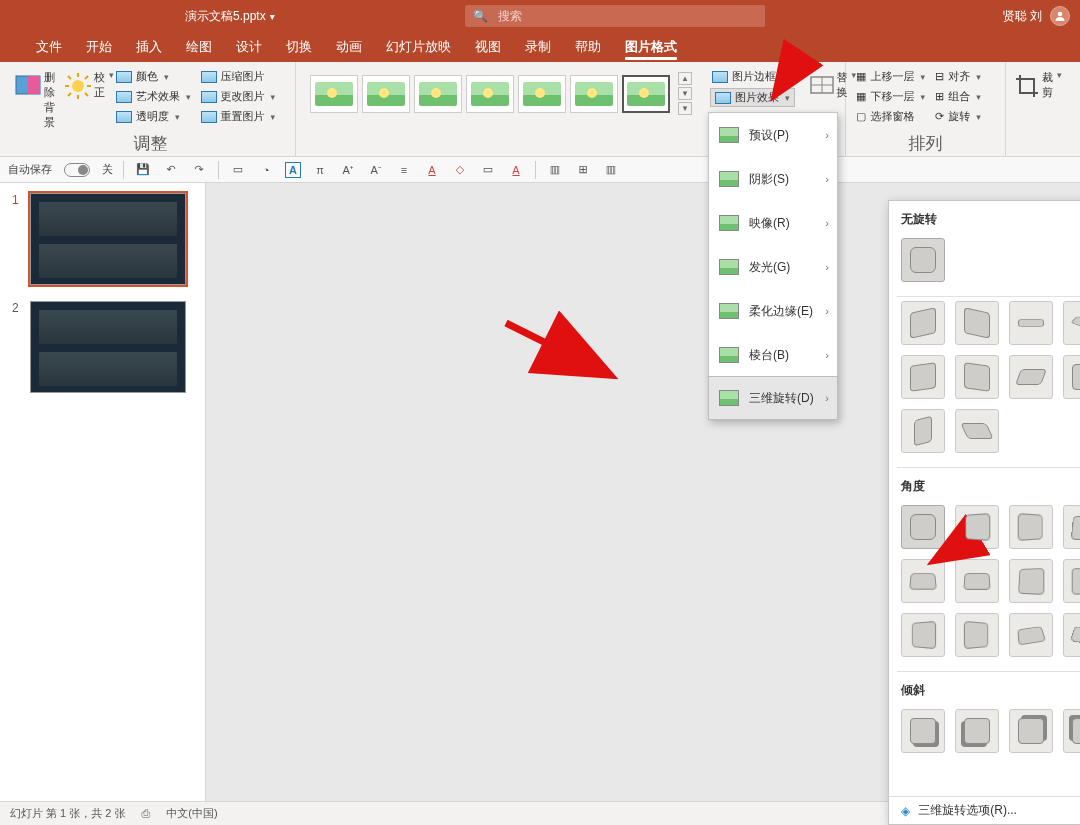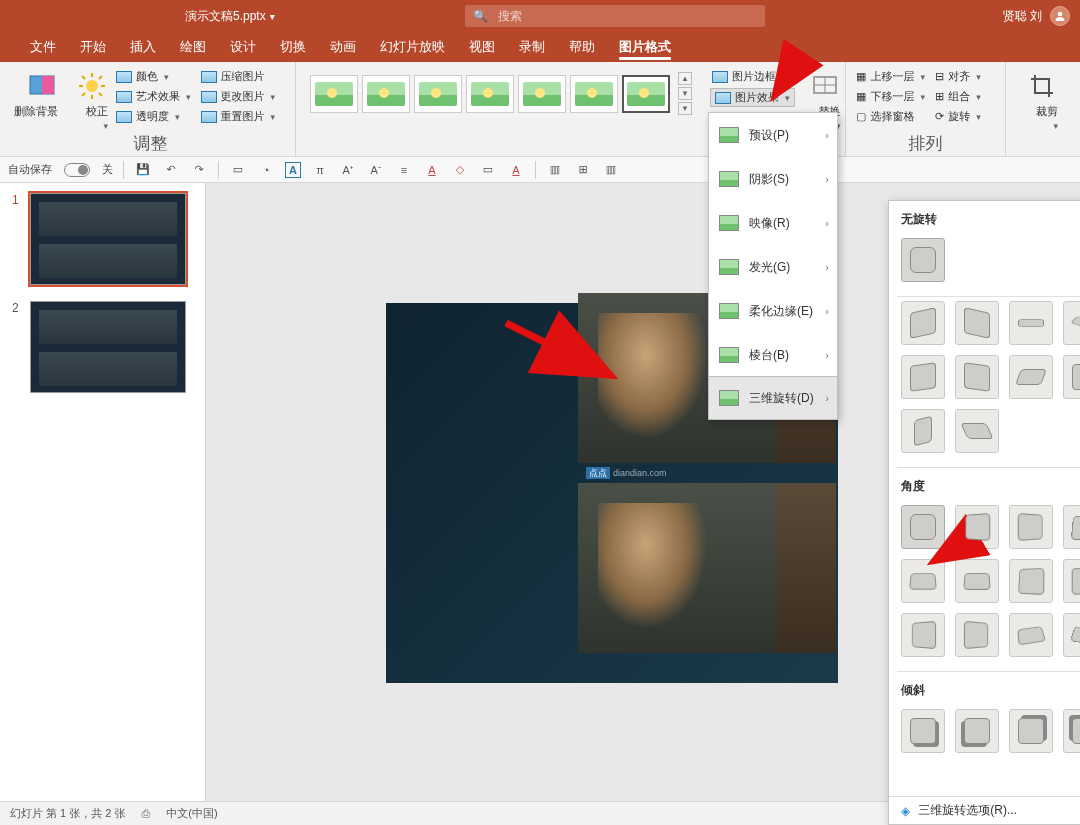--- a/index.html
+++ b/index.html
@@ -8,31 +8,31 @@
   
   .titlebar { height: 32px; background: #b7472a; display: flex; align-items: center; justify-content: center; position: relative; color: #fff; }
   .titlebar .title { position: absolute; left: 185px; top: 8px; font-size: 12px; }
   .titlebar .caret { font-size: 10px; margin-left: 4px; }
   .titlebar .search { position: absolute; left: 465px; top: 5px; width: 300px; height: 22px; background: #c86a52; border-radius: 2px; display: flex; align-items: center; padding: 0 8px; color: #f2d0c6; }
   .titlebar .search .mag { margin-right: 10px; }
   .titlebar .user { position: absolute; right: 10px; top: 6px; display: flex; align-items: center; gap: 8px; }
   .titlebar .avatar { width: 20px; height: 20px; border-radius: 50%; background: #d9866d; border: 1px solid #e0a893; display:flex;align-items:center;justify-content:center;}
 
   
-  .tabs { height: 30px; background: #b7472a; display: flex; align-items: flex-end; padding-left: 18px; gap: 0; }
+  .tabs { height: 30px; background: #b7472a; display: flex; align-items: flex-end; padding-left: 24px; gap: 0; }
   .tab { color: #fff; font-size: 13px; padding: 6px 12px 6px; cursor: pointer; }
   .tab.active { background:#b7472a; color:#fff; font-weight:600; position:relative;}
   .tab.active::after{content:"";position:absolute;left:12px;right:12px;bottom:2px;height:3px;background:#fff;border-radius:1px;}
 
   
   .ribbon { height: 95px; background: #f3f2f1; border-bottom: 1px solid #d6d6d6; display: flex; padding-left: 6px; position: relative; }
   .group { border-right: 1px solid #d6d6d6; padding: 4px 8px 2px; display: flex; flex-direction: column; height:95px;}
   .group .gcontent { flex: 1; display: flex; align-items: flex-start; gap: 6px; }
   .group .glabel { text-align: center; font-size: 17px; color: #5a5a5a; padding-bottom: 0px; }
-  .bigbtn { width: 44px; display:flex;flex-direction:column;align-items:flex-end;gap:2px;font-size:11px;color:#333;padding-top:4px;}
+  .bigbtn { width: 44px; display:flex;flex-direction:row;align-items:flex-start;gap:2px;font-size:11px;color:#333;padding-top:4px;}
   .bigicon { width:32px;height:32px;display:flex;align-items:center;justify-content:center;}
   .smallrow{display:flex;flex-direction:column;gap:3px;padding-top:2px;}
   .smallbtn{display:flex;align-items:center;gap:4px;font-size:11px;padding:1px 2px;white-space:nowrap;}
   .dd{font-size:9px;color:#666;margin-left:2px;}
 
   
   .styles-gallery{display:flex;gap:4px;align-items:center;padding:6px 6px 0;}
   .style-thumb{width:48px;height:38px;border:1px solid #ccc;background:#fff;display:flex;align-items:center;justify-content:center;position:relative;}
   .style-thumb.sel{border:2px solid #555;}
   .mini-pic{width:38px;height:24px;background:linear-gradient(#a8e0a8 55%, #6fc06f 55%);border-radius:2px;position:relative;}
@@ -348,31 +348,20 @@
     <div class="thumb-wrap">
       <div class="tnum" style="color:#555;">2</div>
       <div class="thumb">
         <div class="ti t1"></div>
           <div class="ti t2"></div>
       </div>
     </div>
   </div>
 
   <div class="canvas">
-    <div class="slide">
-      <div class="photo p1">
-          <div class="bag"></div>
-          <div class="boxer"></div>
-        </div>
-      <div class="watermark"><span style="background:#2a6fa8;color:#fff;padding:1px 3px;margin-right:3px;">点点</span><span>diandian.com</span></div>
-      <div class="photo p2">
-          <div class="bag"></div>
-          <div class="boxer"></div>
-        </div>
-    </div>
 
     <div class="arrow" style="left:300px;top:130px;">
       <svg width="120" height="80">
           <defs>
             <marker id="ah1" markerWidth="12" markerHeight="12" refX="10" refY="5" orient="auto">
               <path d="M0,0 L12,5 L0,10 Z" fill="#e01010"></path>
             </marker>
           </defs>
           <line x1="0" y1="10" x2="100" y2="60" stroke="#e01010" stroke-width="7" marker-end="url(#ah1)"></line>
         </svg>

